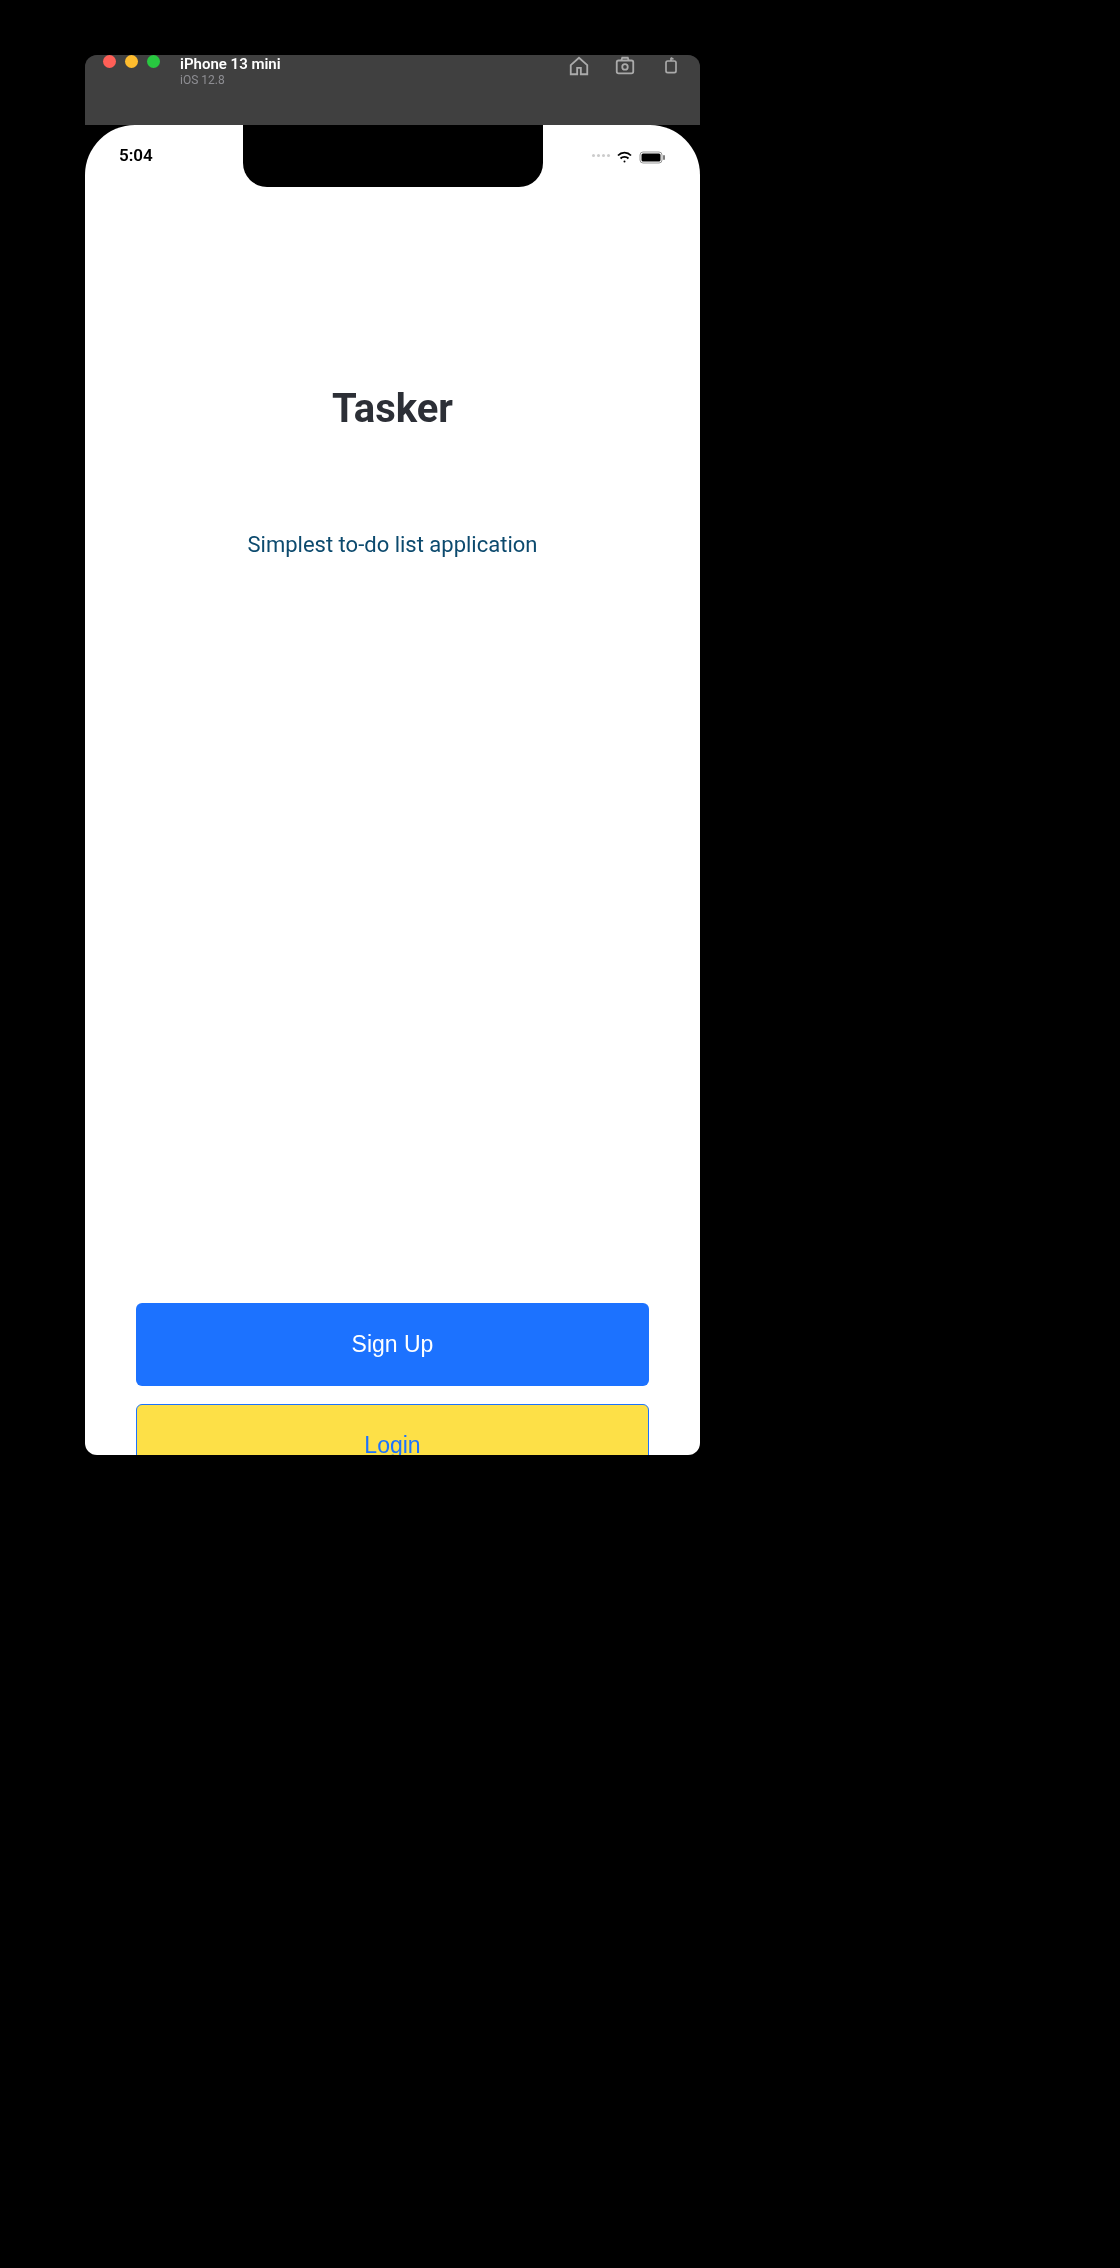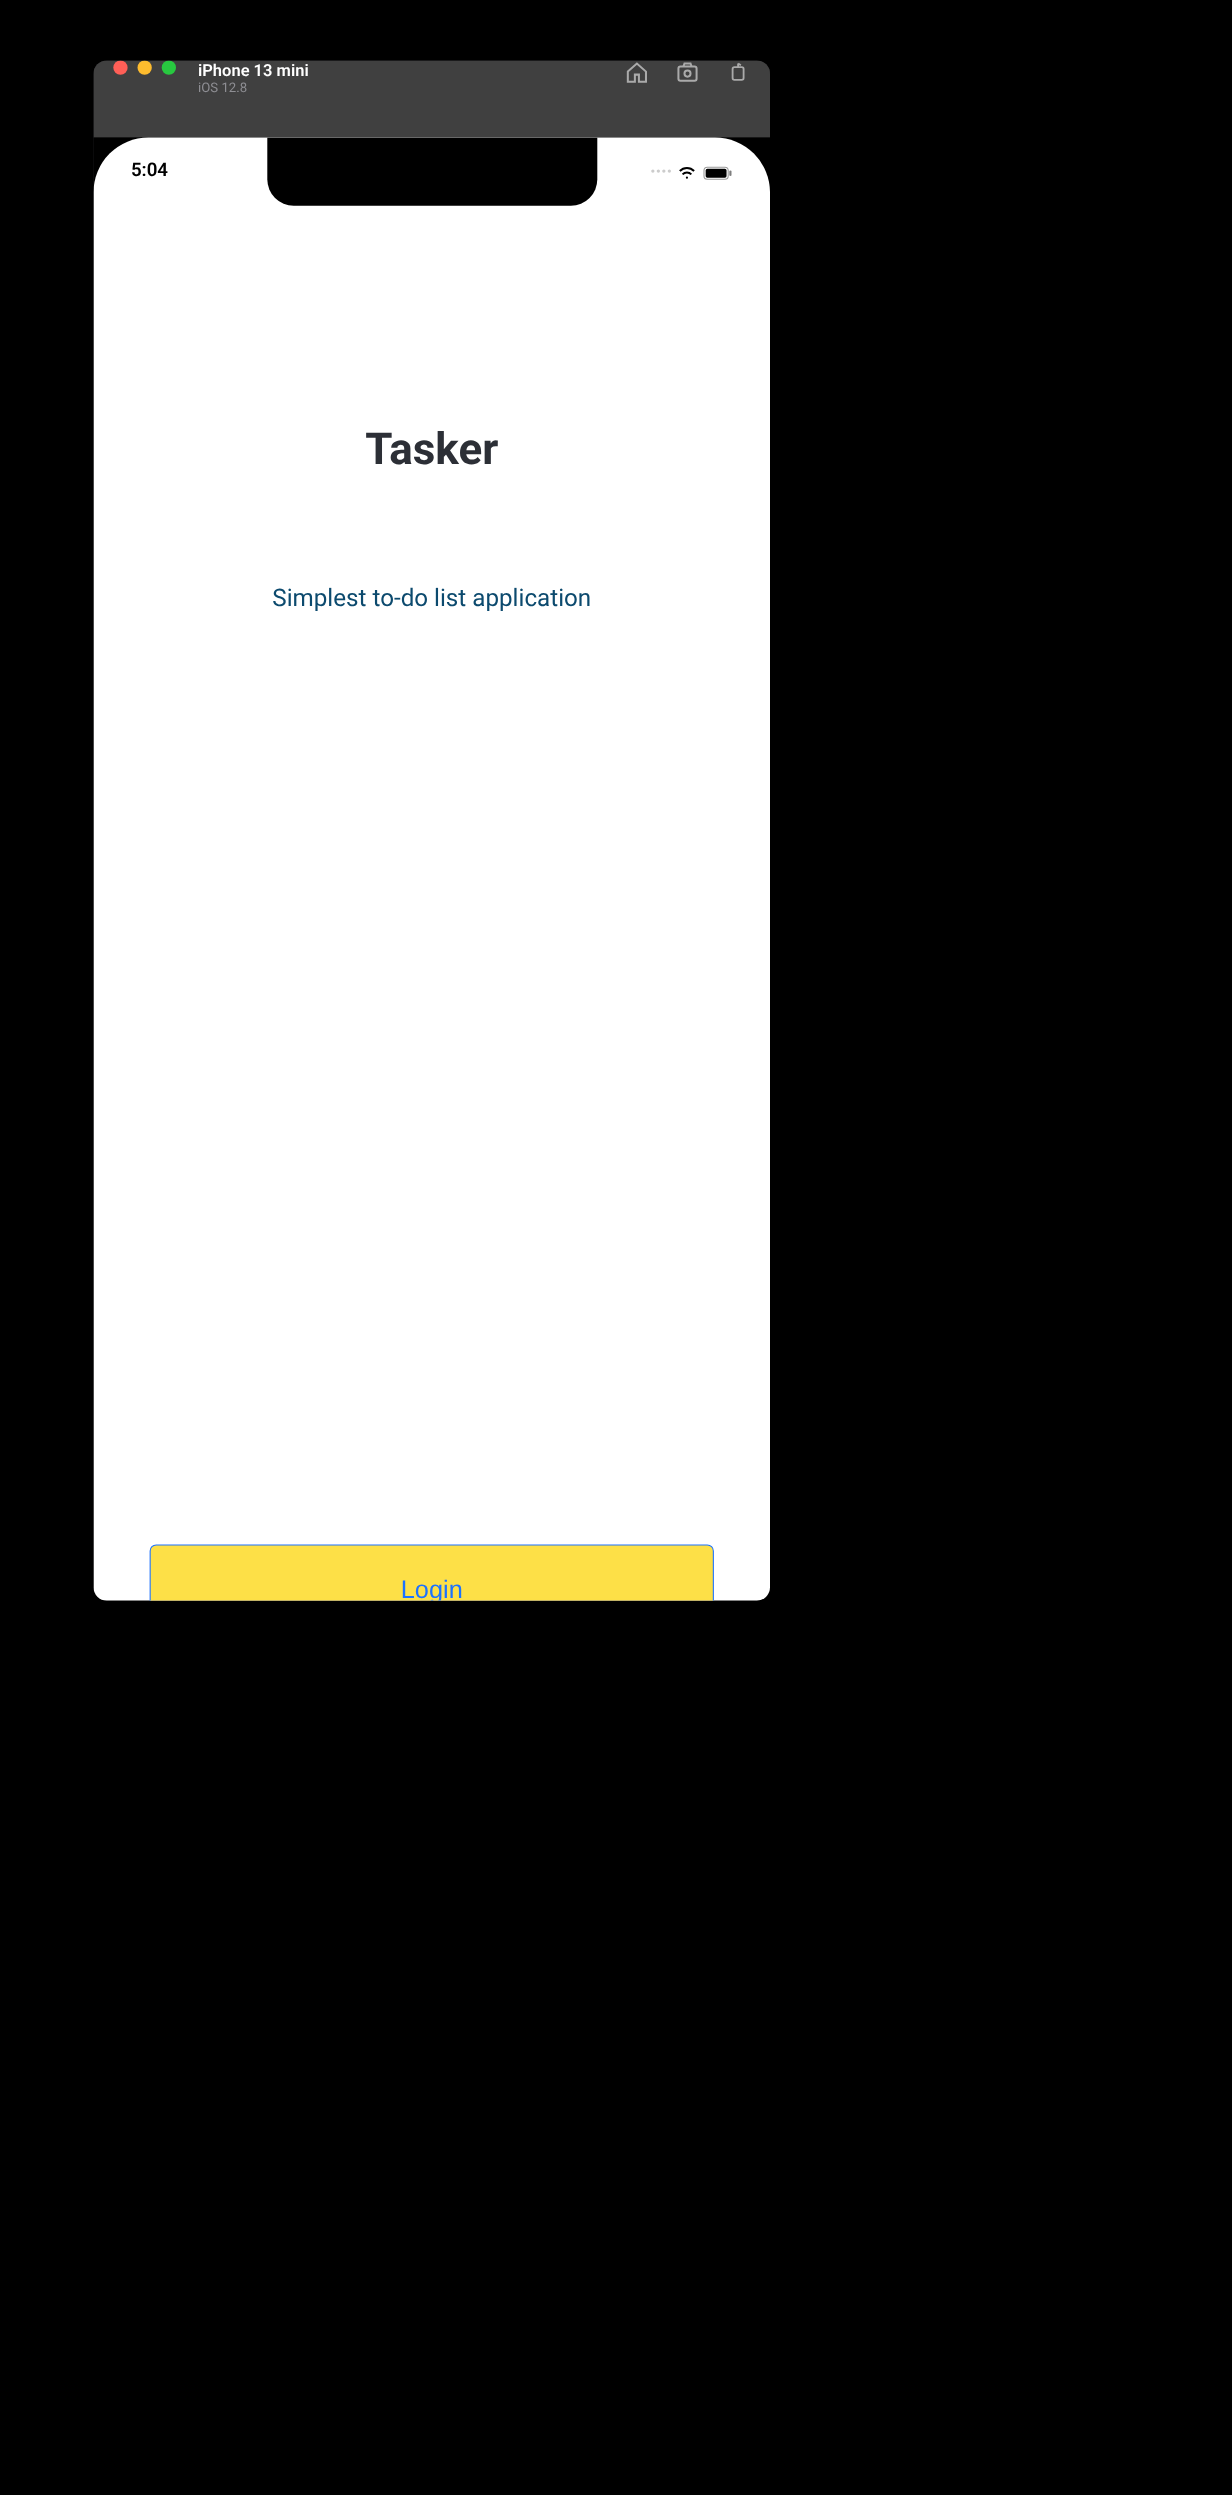--- a/index.html
+++ b/index.html
@@ -265,20 +265,21 @@
             </svg>
           </div>
         </div>
       </div>
 
       <div class="app-content">
         <h1 class="app-title">Tasker</h1>
         <p class="app-subtitle">Simplest to-do list application</p>
 
         <div class="button-container">
+          <button class="btn btn-primary">Sign Up</button>
           <button class="btn btn-secondary">Login</button>
         </div>
       </div>
 
       <div class="home-indicator"></div>
     </div>
   </div>
 </div>
 
 </body></html>

